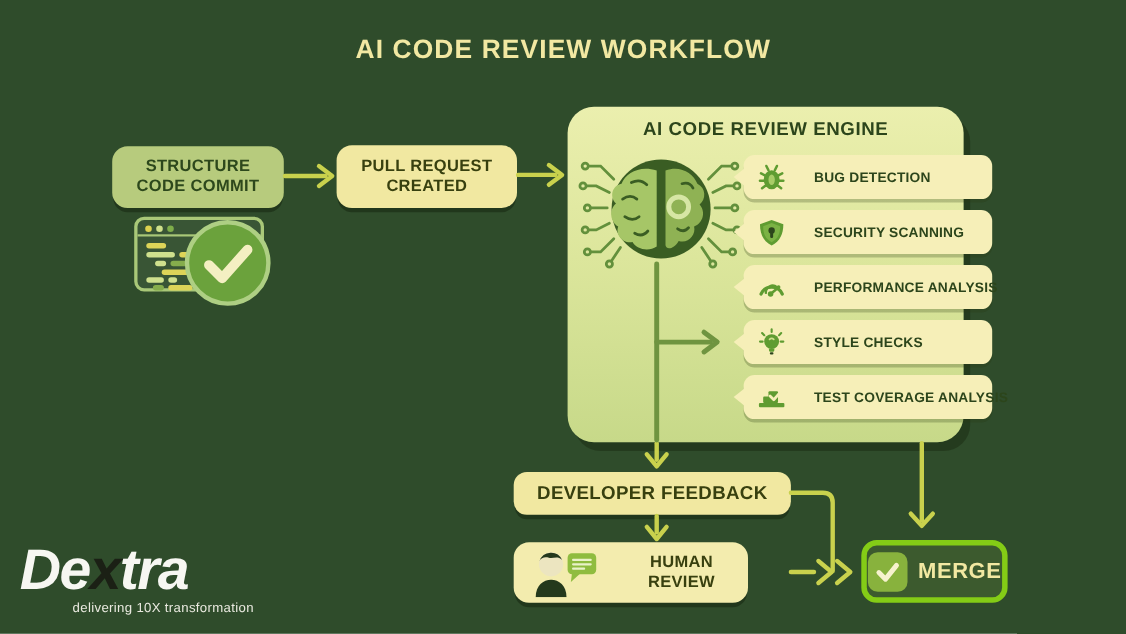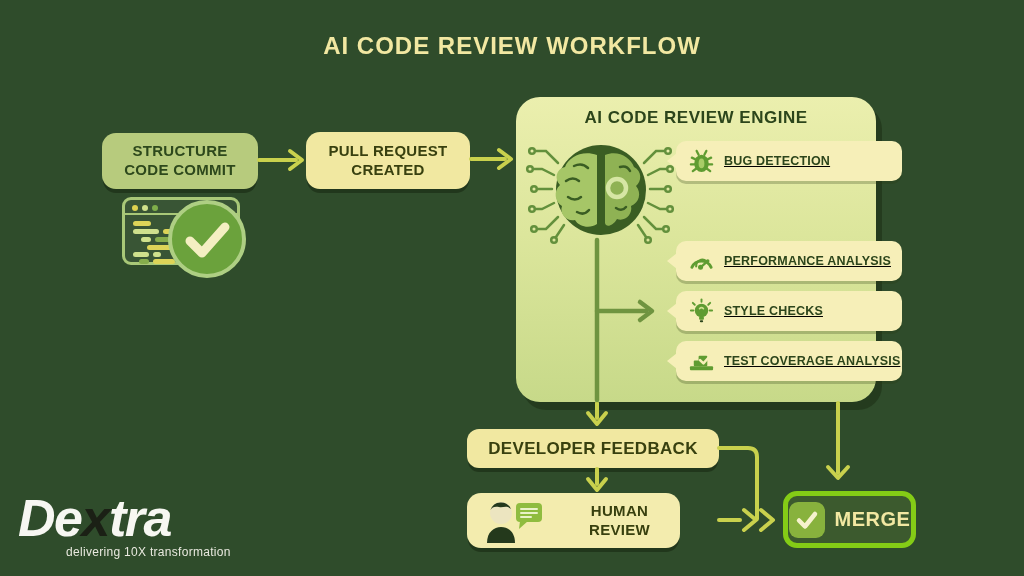--- a/index.html
+++ b/index.html
@@ -59,23 +59,22 @@
     box-shadow:6px 8px 0 rgba(24,40,16,.45);
   }
   .panel-title {
     position:absolute; top:11px; left:0; width:100%; text-align:center;
     font-size:17px; font-weight:800; letter-spacing:.5px; color:#2c451b;
   }
   .brain-wrap { position:absolute; left:8px; top:36px; }
   .engine-item {
     position:absolute; left:160px; width:226px; height:40px;
     background:#f6efb8; border-radius:10px;
-    display:flex; align-items:center; gap:8px; padding:0 8px 0 10px;
+    display:flex; align-items:center; gap:24px; padding:0 8px 0 10px;
     box-shadow:0 3px 0 rgba(40,55,15,.25);
-    text-decoration:underline;
   }
   .engine-item .notch {
     position:absolute; left:-9px; top:50%; transform:translateY(-50%);
     width:0; height:0;
     border-top:8px solid transparent; border-bottom:8px solid transparent;
     border-right:10px solid #f6efb8;
   }
   .engine-item .item-label {
     font-size:12.5px; font-weight:800; color:#2c451b; letter-spacing:.2px;
     white-space:nowrap;
@@ -207,20 +206,32 @@
             <line x1="5" y1="24" x2="9" y2="21"></line>
               <line x1="23" y1="24" x2="19" y2="21"></line>
           </g>
           <ellipse cx="14" cy="16" rx="7.5" ry="9" fill="#5f9c31"></ellipse>
           <ellipse cx="14" cy="16" rx="3" ry="5" fill="#a8cc67"></ellipse>
         </svg>
       </span>
       <span class="item-label">BUG DETECTION</span>
     </div>
 
+    <div class="engine-item" style="top:94px;">
+      <span class="notch"></span>
+      <span class="item-icon">
+        <svg width="27" height="27" viewBox="0 0 28 28">
+          <path d="M14 2 L25 6 C25 15 22 22 14 26 C6 22 3 15 3 6 Z" fill="#5f9c31"></path>
+          <path d="M14 5 L22 8 C22 15 20 20 14 23 C8 20 6 15 6 8 Z" fill="#7bb244"></path>
+          <circle cx="14" cy="12" r="3" fill="#2c451b"></circle>
+          <rect x="12.6" y="13" width="2.8" height="6" rx="1.2" fill="#2c451b"></rect>
+        </svg>
+      </span>
+      <span class="item-label">SECURITY SCANNING</span>
+    </div>
 
     <div class="engine-item" style="top:144px;">
       <span class="notch"></span>
       <span class="item-icon">
         <svg width="27" height="27" viewBox="0 0 28 28">
           <path d="M4 20 A11 11 0 0 1 24 20" fill="none" stroke="#5f9c31" stroke-width="3" stroke-linecap="round"></path>
           <path d="M8.5 19 A6.5 6.5 0 0 1 19 13.5" fill="none" stroke="#5f9c31" stroke-width="2.2" stroke-linecap="round"></path>
           <circle cx="13" cy="20" r="2.6" fill="#5f9c31"></circle>
           <line x1="13" y1="20" x2="19.5" y2="14.5" stroke="#5f9c31" stroke-width="2.4" stroke-linecap="round"></line>
           <circle cx="20.5" y="13" cy="13.5" r="1.8" fill="#5f9c31"></circle>

